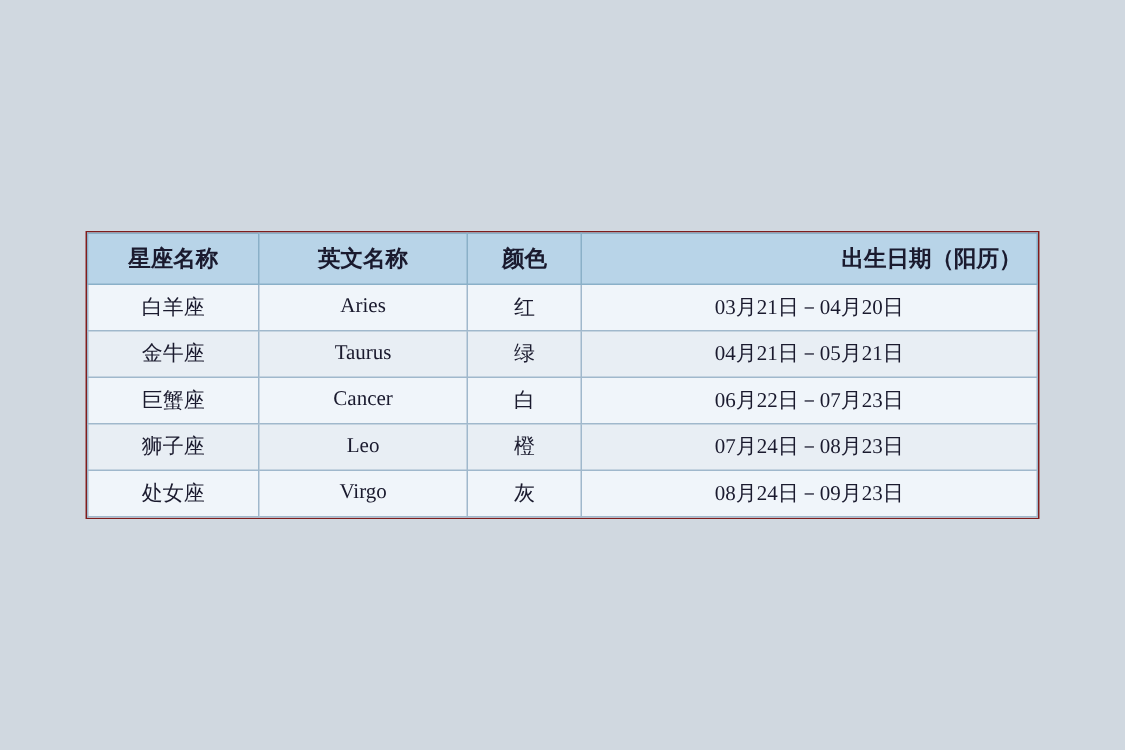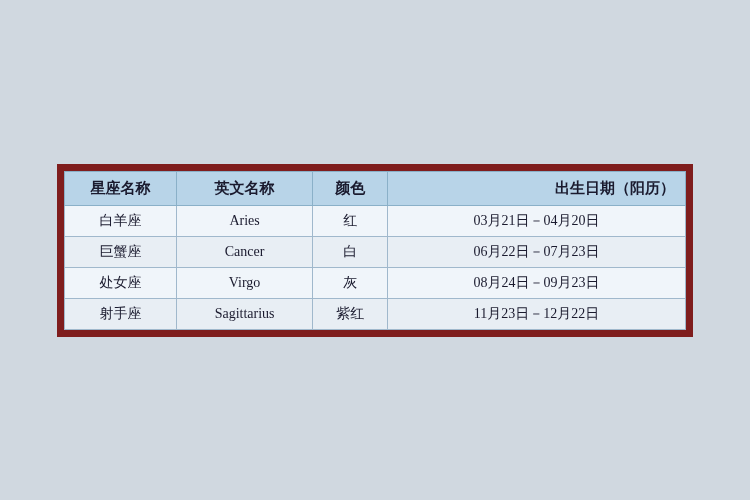--- a/index.html
+++ b/index.html
@@ -13,21 +13,21 @@
       height: 500px;
       background-color: #d0d8e0;
       display: flex;
       align-items: center;
       justify-content: center;
       font-family: "SimSun", "宋体", serif;
     }
 
     .table-container {
       background-color: #e8eef4;
-      border: 7px solid #7f1d1d;
+      border: 1px solid #7f1d1d;
       width: 636px;
     }
 
     table {
       width: 100%;
       border-collapse: collapse;
     }
 
     thead tr {
       background-color: #b8d4e8;
@@ -77,32 +77,38 @@
       </tr>
     </thead>
     <tbody id="table-body">
     <tr>
           <td>白羊座</td>
           <td>Aries</td>
           <td>红</td>
           <td>03月21日－04月20日</td>
         </tr>
         <tr>
+          <td>金牛座</td>
+          <td>Taurus</td>
+          <td>绿</td>
+          <td>04月21日－05月21日</td>
+        </tr>
+        <tr>
           <td>巨蟹座</td>
           <td>Cancer</td>
           <td>白</td>
           <td>06月22日－07月23日</td>
+        </tr>
+        <tr>
+          <td>狮子座</td>
+          <td>Leo</td>
+          <td>橙</td>
+          <td>07月24日－08月23日</td>
         </tr>
         <tr>
           <td>处女座</td>
           <td>Virgo</td>
           <td>灰</td>
           <td>08月24日－09月23日</td>
         </tr>
-        <tr>
-          <td>射手座</td>
-          <td>Sagittarius</td>
-          <td>紫红</td>
-          <td>11月23日－12月22日</td>
-        </tr>
       </tbody>
   </table>
 </div>
 
 </body></html>

